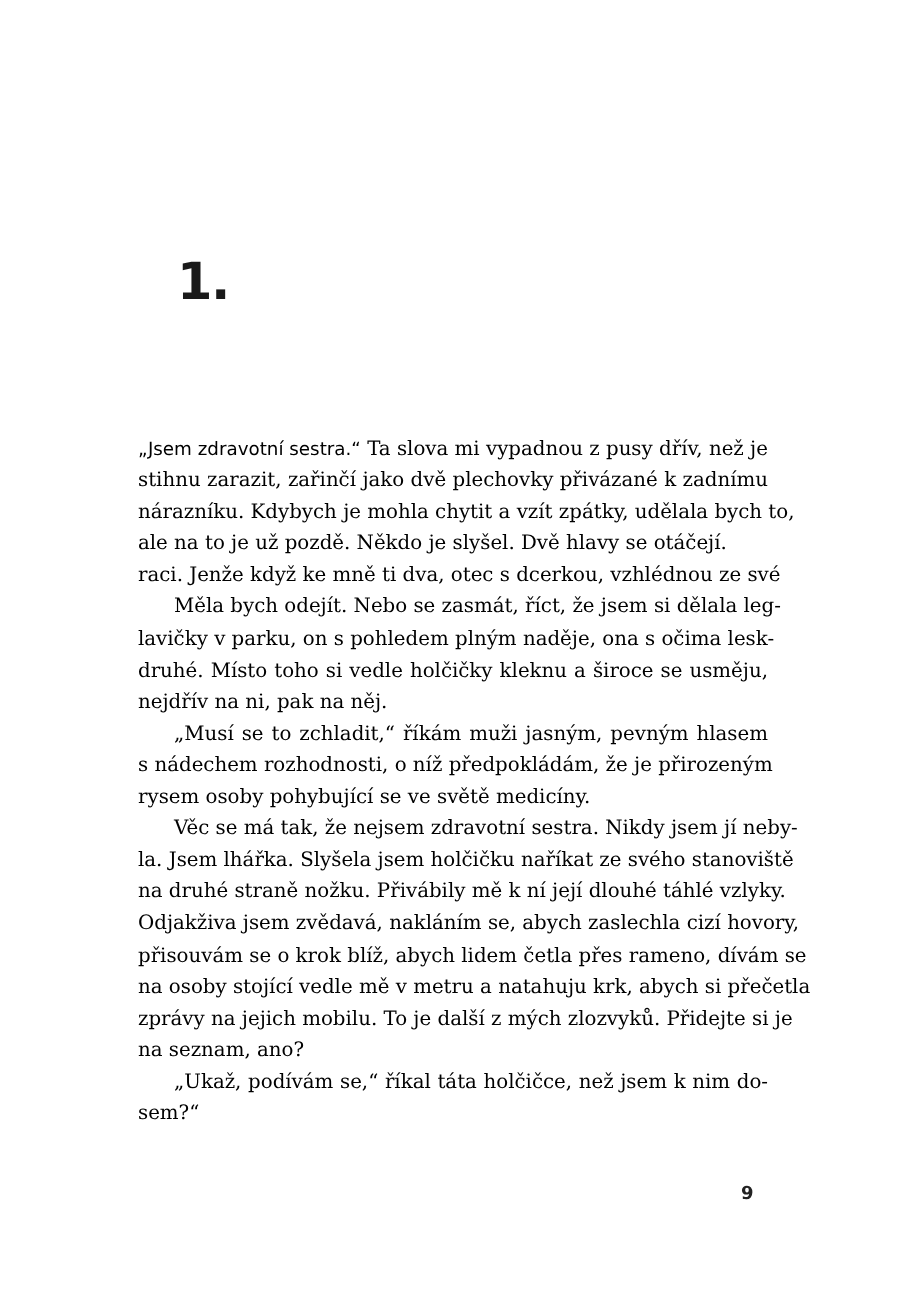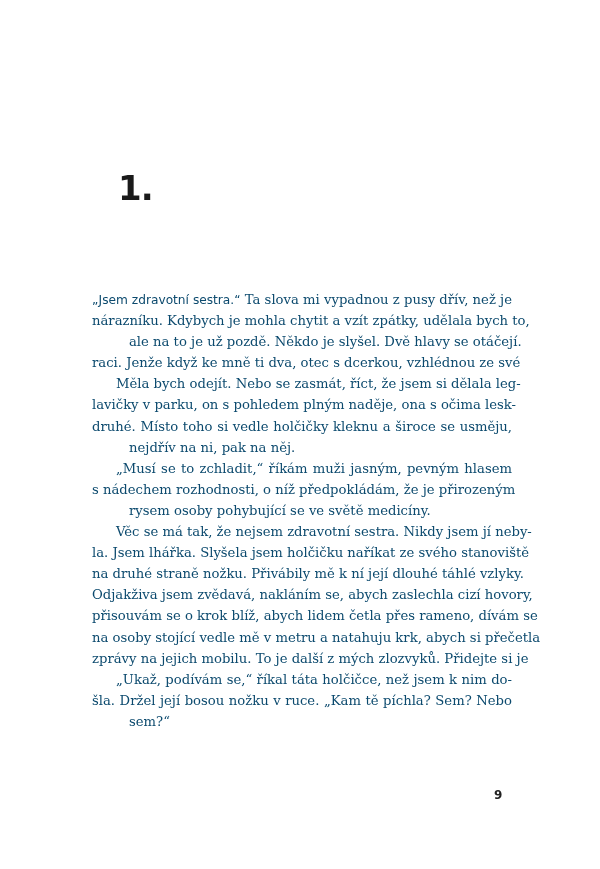--- a/index.html
+++ b/index.html
@@ -6,57 +6,58 @@
     body { width: 600px; height: 869px; position: relative; overflow: hidden; }
     .page { position: absolute; left: 0; top: 0; width: 600px; height: 869px; background: #fff; }
     .chapter {
       position: absolute; left: 118px; top: 168px;
       font-family: "DejaVu Sans", sans-serif; font-weight: bold;
       font-size: 34px; color: #1a1a1a; letter-spacing: -1px; margin: 0;
     }
     .body-text {
       position: absolute; left: 92px; top: 289px; width: 420px;
       font-family: "DejaVu Serif", serif; font-size: 13.2px;
-      line-height: 21.1px; color: #0c4a6e;
+      line-height: 21.1px; color: #000000;
     }
     .line {
       display: block; white-space: nowrap; height: 21.1px;
       text-align: justify; text-align-last: justify;
     }
-    .line.last { text-align-last: left; margin-left: 37px; }
+    .line.last { text-align-last: left; }
     .line.indent { padding-left: 24px; }
     .sans-lead { font-family: "DejaVu Sans", sans-serif; font-size: 12.2px; }
     .page-number {
       position: absolute; left: 494px; top: 788px;
       font-family: "DejaVu Sans", sans-serif; font-weight: bold;
       font-size: 12px; color: #222;
     }
   </style>
 </head>
 <body>
 
 <div class="page">
   <h1 class="chapter">1.</h1>
   <div class="body-text" id="body">
       <span class="line"><span class="sans-lead">„Jsem zdravotní sestra.“</span><span> Ta slova mi vypadnou z pusy dřív, než je</span></span>
+      <span class="line"><span>stihnu zarazit, zařinčí jako dvě plechovky přivázané k zadnímu</span></span>
       <span class="line"><span>nárazníku. Kdybych je mohla chytit a vzít zpátky, udělala bych to,</span></span>
       <span class="line last"><span>ale na to je už pozdě. Někdo je slyšel. Dvě hlavy se otáčejí.</span></span>
       <span class="line"><span>raci. Jenže když ke mně ti dva, otec s dcerkou, vzhlédnou ze své</span></span>
       <span class="line indent"><span>Měla bych odejít. Nebo se zasmát, říct, že jsem si dělala leg-</span></span>
       <span class="line"><span>lavičky v parku, on s pohledem plným naděje, ona s očima lesk-</span></span>
       <span class="line"><span>druhé. Místo toho si vedle holčičky kleknu a široce se usměju,</span></span>
       <span class="line last"><span>nejdřív na ni, pak na něj.</span></span>
       <span class="line indent"><span>„Musí se to zchladit,“ říkám muži jasným, pevným hlasem</span></span>
       <span class="line"><span>s nádechem rozhodnosti, o níž předpokládám, že je přirozeným</span></span>
       <span class="line last"><span>rysem osoby pohybující se ve světě medicíny.</span></span>
       <span class="line indent"><span>Věc se má tak, že nejsem zdravotní sestra. Nikdy jsem jí neby-</span></span>
       <span class="line"><span>la. Jsem lhářka. Slyšela jsem holčičku naříkat ze svého stanoviště</span></span>
       <span class="line"><span>na druhé straně nožku. Přivábily mě k ní její dlouhé táhlé vzlyky.</span></span>
       <span class="line"><span>Odjakživa jsem zvědavá, nakláním se, abych zaslechla cizí hovory,</span></span>
       <span class="line"><span>přisouvám se o krok blíž, abych lidem četla přes rameno, dívám se</span></span>
       <span class="line"><span>na osoby stojící vedle mě v metru a natahuju krk, abych si přečetla</span></span>
       <span class="line"><span>zprávy na jejich mobilu. To je další z mých zlozvyků. Přidejte si je</span></span>
+      <span class="line last"><span>na seznam, ano?</span></span>
       <span class="line indent"><span>„Ukaž, podívám se,“ říkal táta holčičce, než jsem k nim do-</span></span>
-      <span class="line"><span>šla. Držel její bosou nožku v ruce. „Kam tě píchla? Sem? Nebo</span></span>
       <span class="line last"><span>sem?“</span></span>
     </div>
   <div class="page-number">9</div>
 </div>
 
 </body></html>

